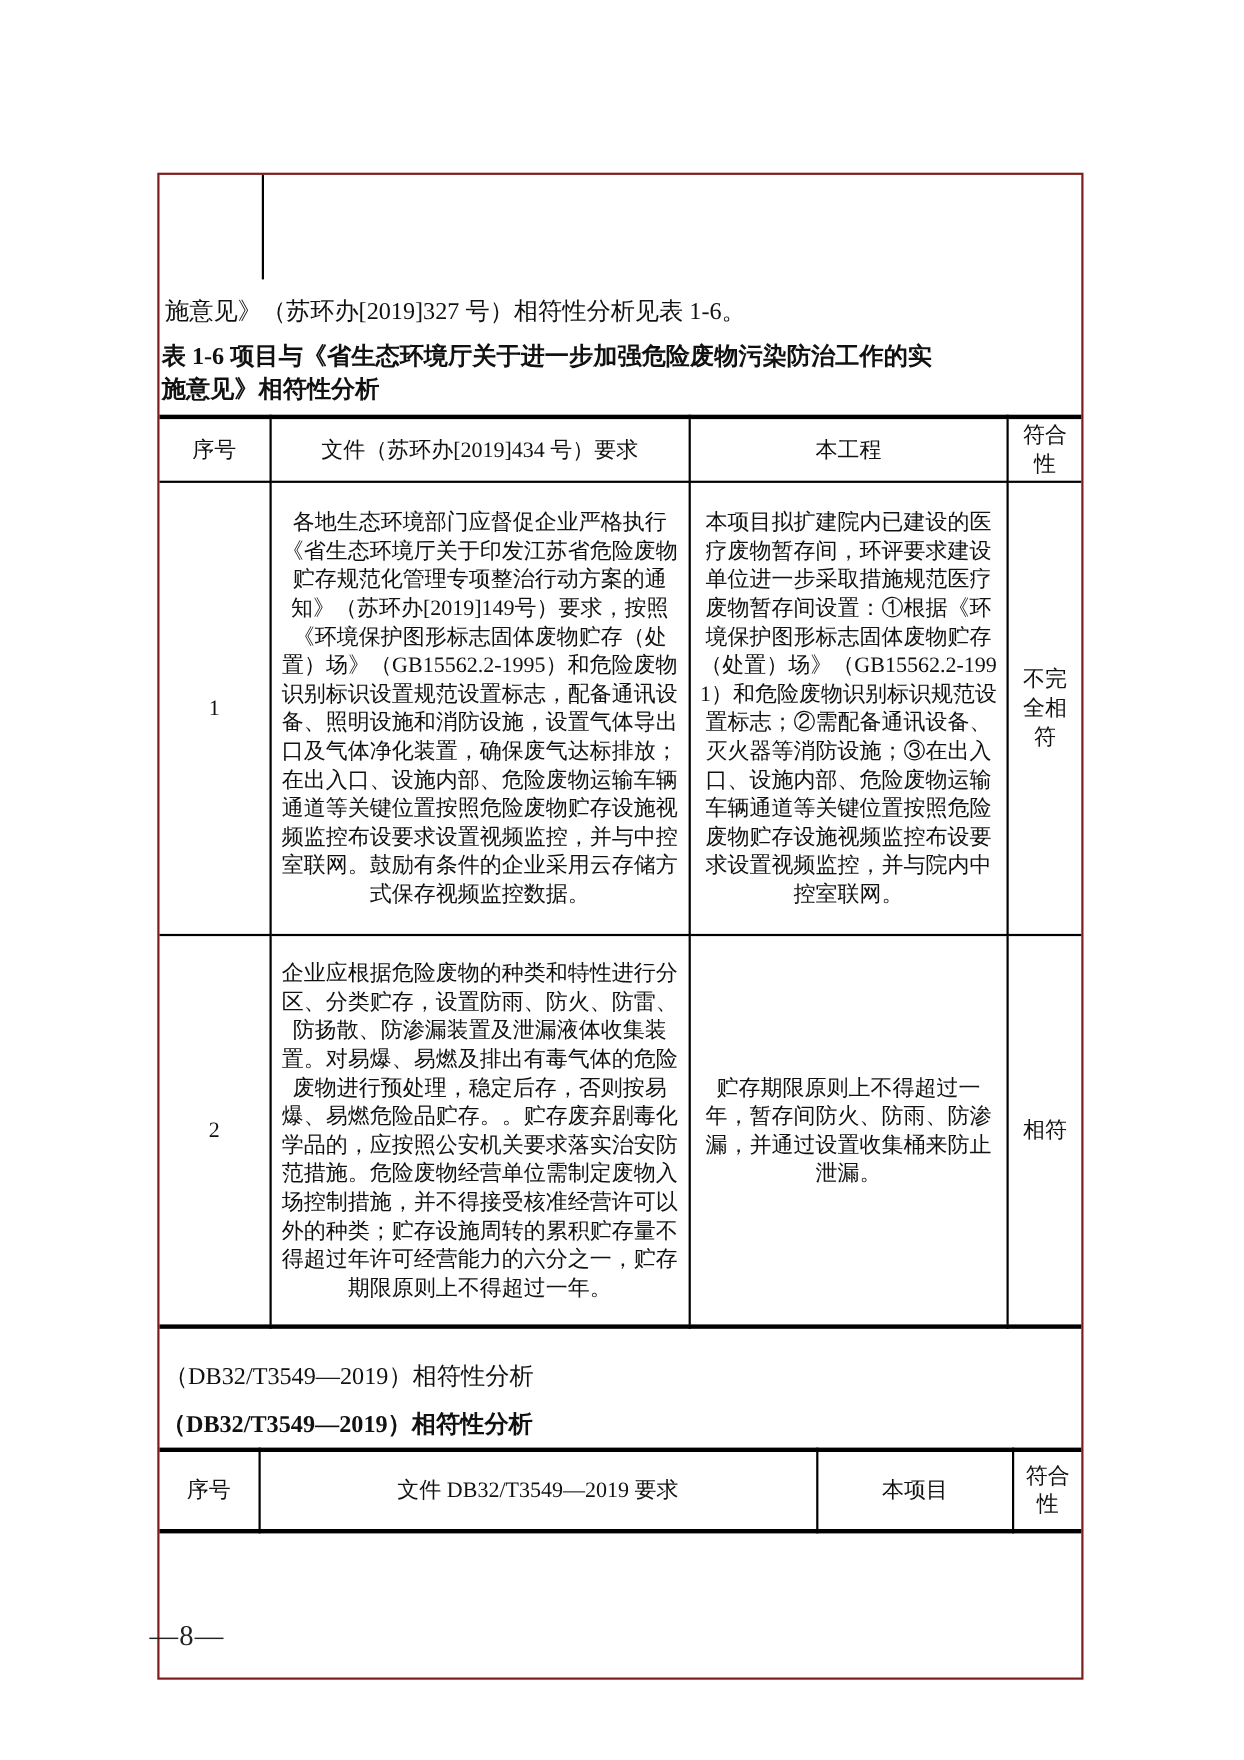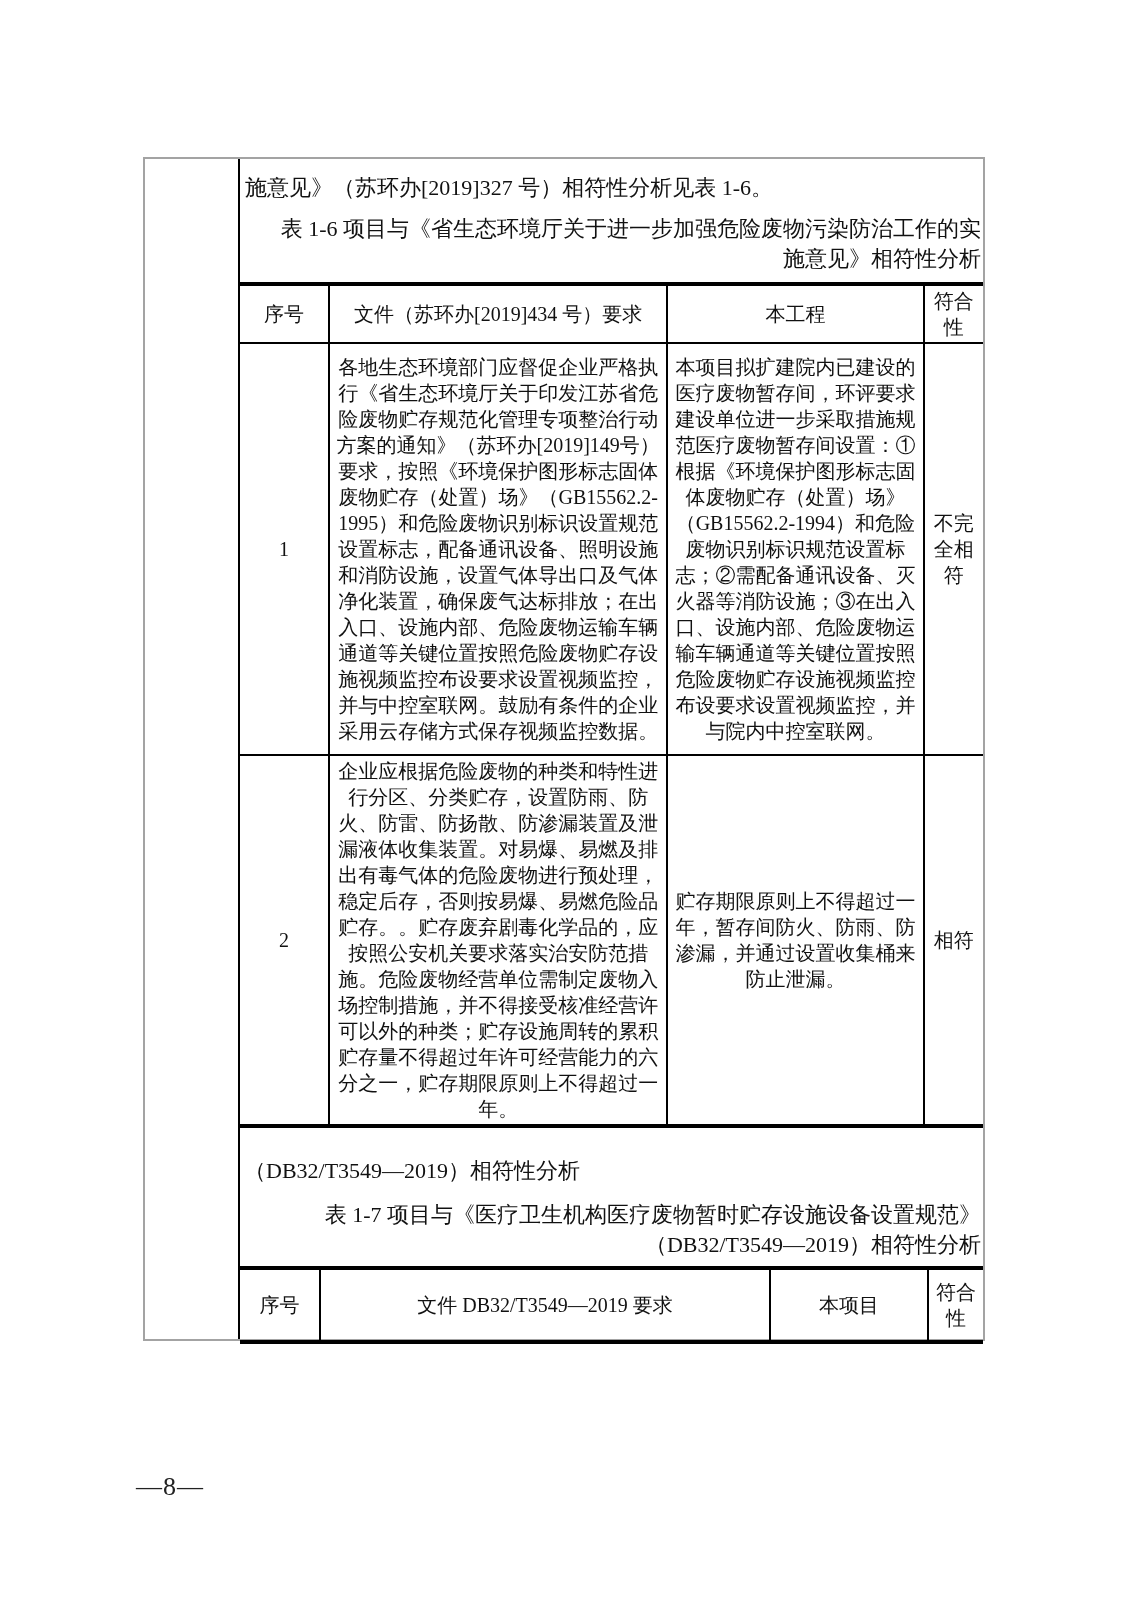--- a/index.html
+++ b/index.html
@@ -7,45 +7,46 @@
     width: 1131px; height: 1600px;
     background: #ffffff;
     font-family: "Liberation Serif", "DejaVu Serif", serif;
     color: #111111;
   }
   .page { position: relative; width: 1131px; height: 1600px; overflow: hidden; }
 
   .outer-box {
     position: absolute;
     left: 143px; top: 157px;
-    width: 842px; height: 1184px;
-    border: 2px solid #a3a3a3;
+    width: 842px; height: 1370px;
+    border: 2px solid #7f1d1d;
     display: flex;
+    flex-direction: column;
   }
   .left-gutter {
     width: 95px;
     flex: 0 0 95px;
     border-right: 2px solid #000;
   }
   .content {
     flex: 1 1 auto;
     display: flex;
     flex-direction: column;
   }
 
   .intro {
     margin: 15px 4px 0 5px;
     font-size: 22px;
     line-height: 27px;
     text-align: left;
   }
 
   .tbl-title {
-    font-weight: normal;
-    text-align: right;
+    font-weight: bold;
+    text-align: left;
     font-size: 22px;
     line-height: 30px;
   }
   .tbl-title-1 { margin: 13px 2px 8px 2px; }
   .tbl-title-2 { margin: 16px 2px 6px 2px; }
 
   table.ctable {
     width: 100%;
     border-collapse: collapse;
     table-layout: fixed;
@@ -124,38 +125,37 @@
             <th>序号</th>
             <th>文件（苏环办[2019]434 号）要求</th>
             <th>本工程</th>
             <th>符合性</th>
           </tr>
         </thead>
         <tbody>
           <tr class="row1">
             <td class="cell-no">1</td>
             <td class="cell-req">各地生态环境部门应督促企业严格执行《省生态环境厅关于印发江苏省危险废物贮存规范化管理专项整治行动方案的通知》（苏环办[2019]149号）要求，按照《环境保护图形标志固体废物贮存（处置）场》（GB15562.2-1995）和危险废物识别标识设置规范设置标志，配备通讯设备、照明设施和消防设施，设置气体导出口及气体净化装置，确保废气达标排放；在出入口、设施内部、危险废物运输车辆通道等关键位置按照危险废物贮存设施视频监控布设要求设置视频监控，并与中控室联网。鼓励有条件的企业采用云存储方式保存视频监控数据。</td>
-            <td class="cell-proj">本项目拟扩建院内已建设的医疗废物暂存间，环评要求建设单位进一步采取措施规范医疗废物暂存间设置：①根据《环境保护图形标志固体废物贮存（处置）场》（GB15562.2-1994）和危险废物识别标识规范设置标志；②需配备通讯设备、灭火器等消防设施；③在出入口、设施内部、危险废物运输车辆通道等关键位置按照危险废物贮存设施视频监控布设要求设置视频监控，并与院内中控室联网。</td>
+            <td class="cell-proj">本项目拟扩建院内已建设的医疗废物暂存间，环评要求建设单位进一步采取措施规范医疗废物暂存间设置：①根据《环境保护图形标志固体废物贮存（处置）场》（GB15562.2-1991）和危险废物识别标识规范设置标志；②需配备通讯设备、灭火器等消防设施；③在出入口、设施内部、危险废物运输车辆通道等关键位置按照危险废物贮存设施视频监控布设要求设置视频监控，并与院内中控室联网。</td>
             <td class="cell-comp">不完全相符</td>
           </tr>
           <tr class="row2">
             <td class="cell-no">2</td>
             <td class="cell-req">企业应根据危险废物的种类和特性进行分区、分类贮存，设置防雨、防火、防雷、防扬散、防渗漏装置及泄漏液体收集装置。对易爆、易燃及排出有毒气体的危险废物进行预处理，稳定后存，否则按易爆、易燃危险品贮存。。贮存废弃剧毒化学品的，应按照公安机关要求落实治安防范措施。危险废物经营单位需制定废物入场控制措施，并不得接受核准经营许可以外的种类；贮存设施周转的累积贮存量不得超过年许可经营能力的六分之一，贮存期限原则上不得超过一年。</td>
             <td class="cell-proj">贮存期限原则上不得超过一年，暂存间防火、防雨、防渗漏，并通过设置收集桶来防止泄漏。</td>
             <td class="cell-comp">相符</td>
           </tr>
         </tbody>
       </table>
 
       <div class="section-block">
         <div class="section-line-2">（DB32/T3549—2019）相符性分析</div>
       </div>
 
       <div class="tbl-title tbl-title-2">
-        <div>表 1-7 项目与《医疗卫生机构医疗废物暂时贮存设施设备设置规范》</div>
         <div>（DB32/T3549—2019）相符性分析</div>
       </div>
 
       <table class="ctable t2">
         <colgroup>
           <col style="width:10.8%">
           <col style="width:60.5%">
           <col style="width:21.3%">
           <col style="width:7.4%">
         </colgroup>

